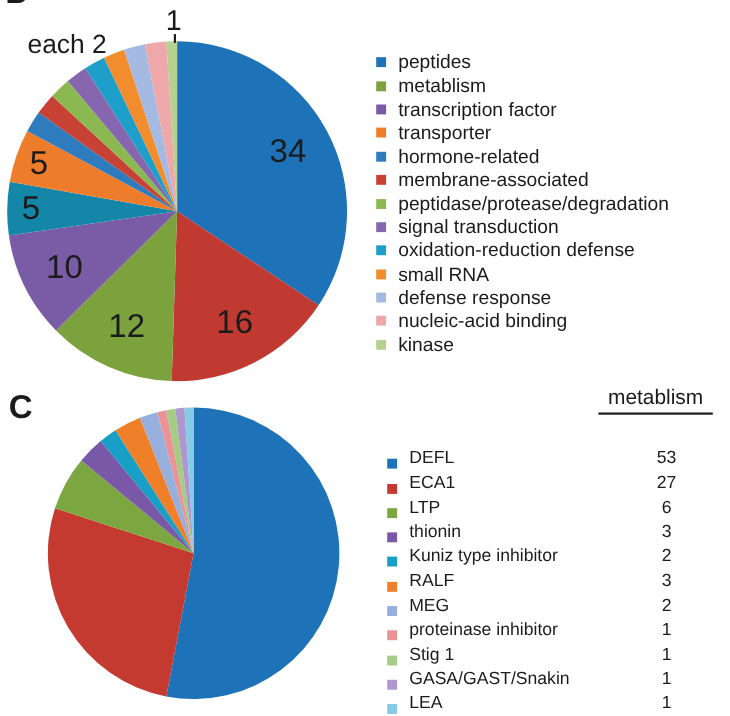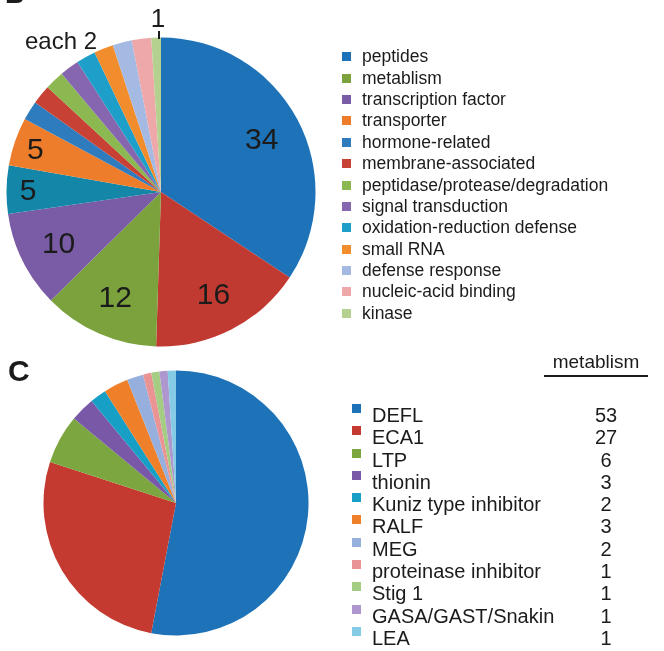--- a/index.html
+++ b/index.html
@@ -19,21 +19,21 @@
   .panel-c { position:absolute; left:8px; top:354px; font-size:30px; font-weight:bold; }
   .proportion {
     position:absolute; left:544px; top:351px; width:104px; text-align:center;
     font-size:19px; padding-bottom:2px; border-bottom:2px solid #1b1b1b;
   }
 
   ul.legend { position:absolute; margin:16px; padding:0; list-style:none; }
   #legend-top { left:326px; top:30px; }
   #legend-top li { display:flex; align-items:center; height:21.4px; font-size:17.5px; white-space:nowrap; }
   #legend-bottom { left:336px; top:388px; }
-  #legend-bottom li { display:flex; align-items:flex-start; height:22.3px; font-size:20px; white-space:nowrap; }
+  #legend-bottom li { display:flex; align-items:flex-end; height:22.3px; font-size:16px; white-space:nowrap; }
   .swatch { width:9px; height:9px; margin-right:11px; flex:none; }
   #legend-bottom .lbl { width:210px; overflow:hidden; }
   #legend-bottom .val { width:48px; text-align:center; }
 </style>
 </head>
 <body>
 
 <div class="stage">
 
   <div class="partial-b">B</div>

